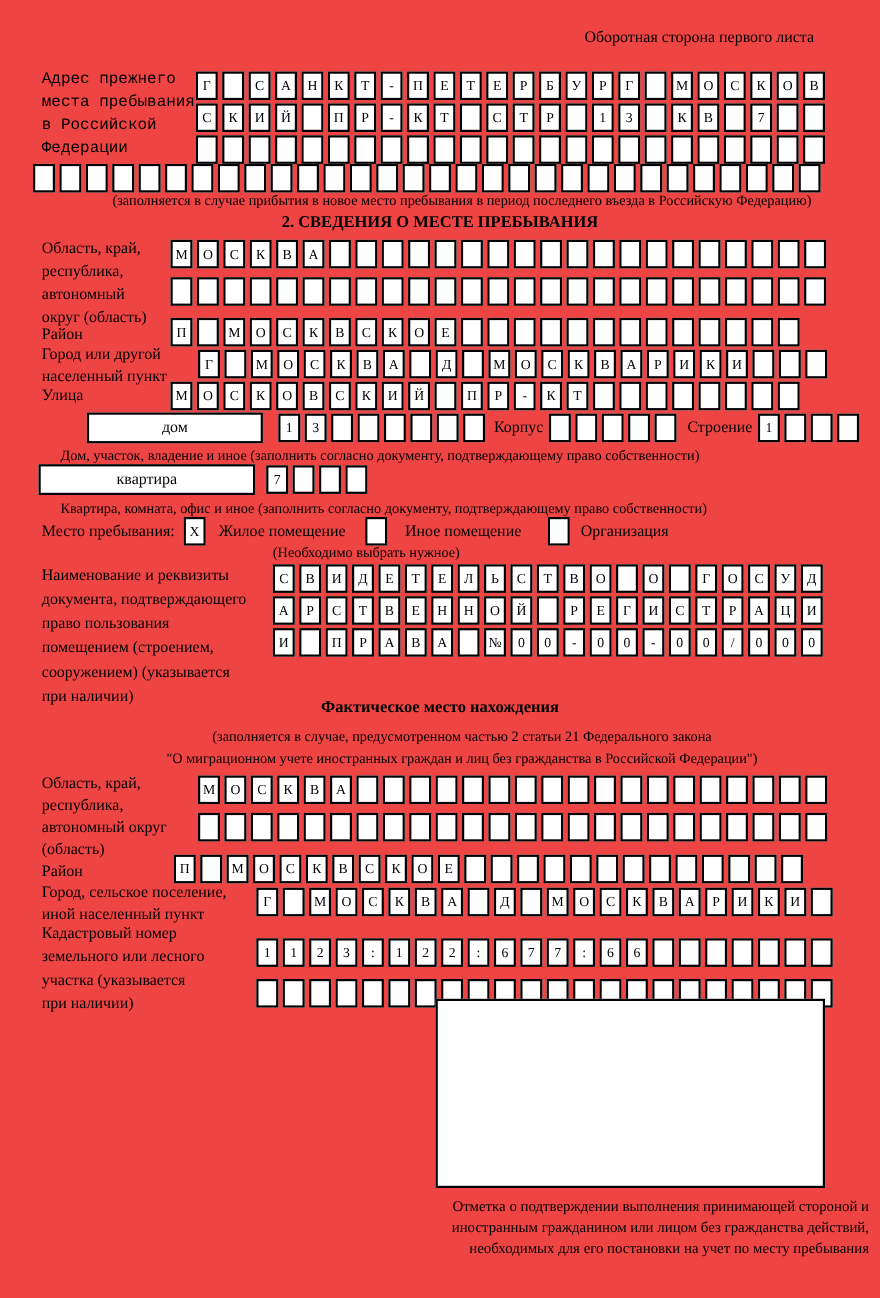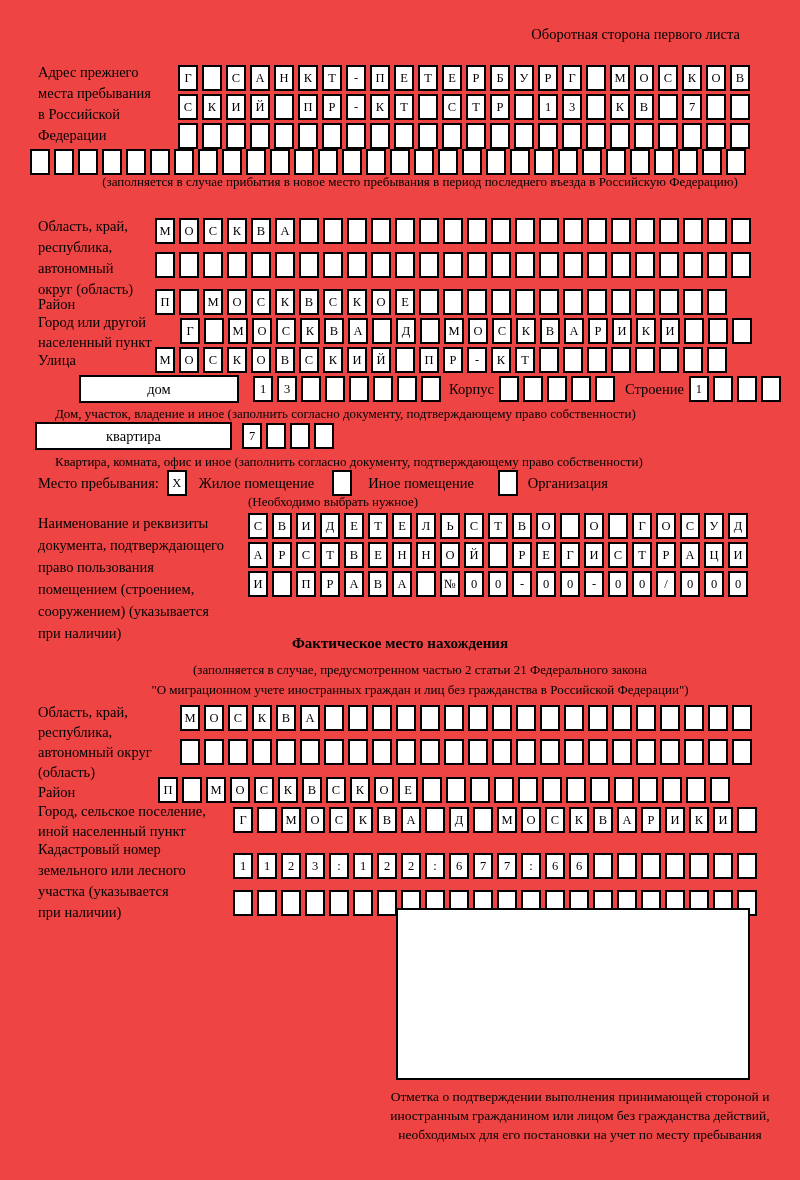--- a/index.html
+++ b/index.html
@@ -21,30 +21,30 @@
   .g3{gap:3px;} .g8{gap:8px;} .g11{gap:11px;}
   .center{left:0;width:800px;text-align:center;}
   .note{font-size:13px;line-height:17px;padding-left:20px;}
   .title{font-weight:bold;font-size:15px;}
   .widebox{
     box-sizing:border-box;border:2px solid #000;height:28px;background:#fff;
     display:flex;align-items:center;justify-content:center;font-size:14.5px;
   }
   .inline{display:flex;align-items:center;}
   .bigbox{box-sizing:border-box;border:2px solid #000;background:#fff;}
-  .confirm{font-size:13.5px;line-height:19px;text-align:center;}
+  .confirm{font-size:13.5px;line-height:19px;text-align:right;}
 </style>
 </head>
 <body>
 
 <div class="page">
 
   <div class="abs lbl" style="top:24px;left:0;width:740px;text-align:right;">Оборотная сторона первого листа</div>
 
-  <div class="abs lbl pre" style="left:38px;top:62px;">Адрес прежнего
+  <div class="abs lbl pre" style="left:38px;top:62px;font-family:Liberation Mono, monospace;">Адрес прежнего
 места пребывания
 в Российской
 Федерации</div>
   <div class="abs stack g3" style="left:178px;top:65px;">
     <div class="boxrow">
         <span class="cell">Г</span>
         <span class="cell"></span>
         <span class="cell">С</span>
         <span class="cell">А</span>
         <span class="cell">Н</span>
@@ -148,20 +148,21 @@
       <span class="cell"></span>
       <span class="cell"></span>
       <span class="cell"></span>
       <span class="cell"></span>
       <span class="cell"></span>
       <span class="cell"></span>
       <span class="cell"></span>
     </div>
   <div class="abs center note" style="top:173px;">(заполняется в случае прибытия в новое место пребывания в период последнего въезда в Российскую Федерацию)</div>
 
+  <div class="abs center title" style="top:194px;">2. СВЕДЕНИЯ О МЕСТЕ ПРЕБЫВАНИЯ</div>
 
   <div class="abs lbl pre" style="left:38px;top:216px;">Область, край,
 республика,
 автономный
 округ (область)</div>
   <div class="abs stack g8" style="left:155px;top:218px;">
     <div class="boxrow">
         <span class="cell">М</span>
         <span class="cell">О</span>
         <span class="cell">С</span>

